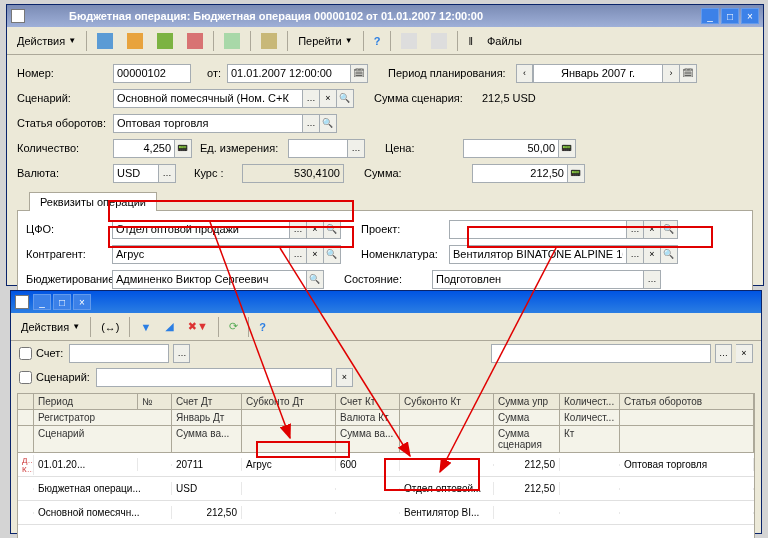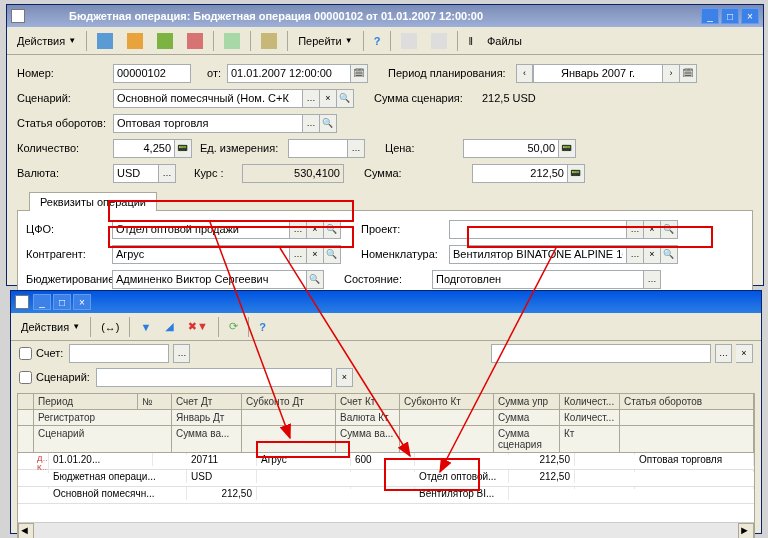--- a/index.html
+++ b/index.html
@@ -37,21 +37,21 @@
 .tab-content { background: #fff; border: 1px solid #aca899; border-top: none; padding: 6px 8px; }
 
 .redbox { border: 2px solid #e00000; position: absolute; pointer-events: none; }
 .arrows-svg { position: absolute; left: 0; top: 0; pointer-events: none; }
 
 .grid { border: 1px solid #aca899; background: #fff; margin: 4px 6px 6px 6px; }
 .grid-head { display: flex; background: #ece9d8; border-bottom: 1px solid #aca899; }
 .grid-head .gh { border-right: 1px solid #aca899; padding: 2px 4px; font-size: 10px; color: #333; }
 .grid-head-row2 .gh { background: #f4f3e9; }
 .grid-body { background: #fff; }
-.grid-row { display: flex; border-bottom: 1px solid #e0e0e0; height: 17px; align-items: flex-start; padding-left: 15px; }
+.grid-row { display: flex; border-bottom: 1px solid #e0e0e0; height: 24px; align-items: center; }
 .grid-row .gc { border-right: 1px solid #e8e8e8; padding: 1px 4px; font-size: 10px; overflow: hidden; white-space: nowrap; text-overflow: ellipsis; }
 
 .ck { width:13px; height:13px; margin-right:4px;}
 .filter-row { display:flex; align-items:center; padding:3px 8px; height:24px; gap:4px;}
 .filter-row .lbl-f { margin-right:2px; display:flex; align-items:center;}
 .spacer { flex:1; }
 
 .icon-sq { width:16px; height:16px; display:inline-block; }
 .col-right { margin-left: 20px; display:flex; align-items:center;}
 .text-val { color:#000; }

